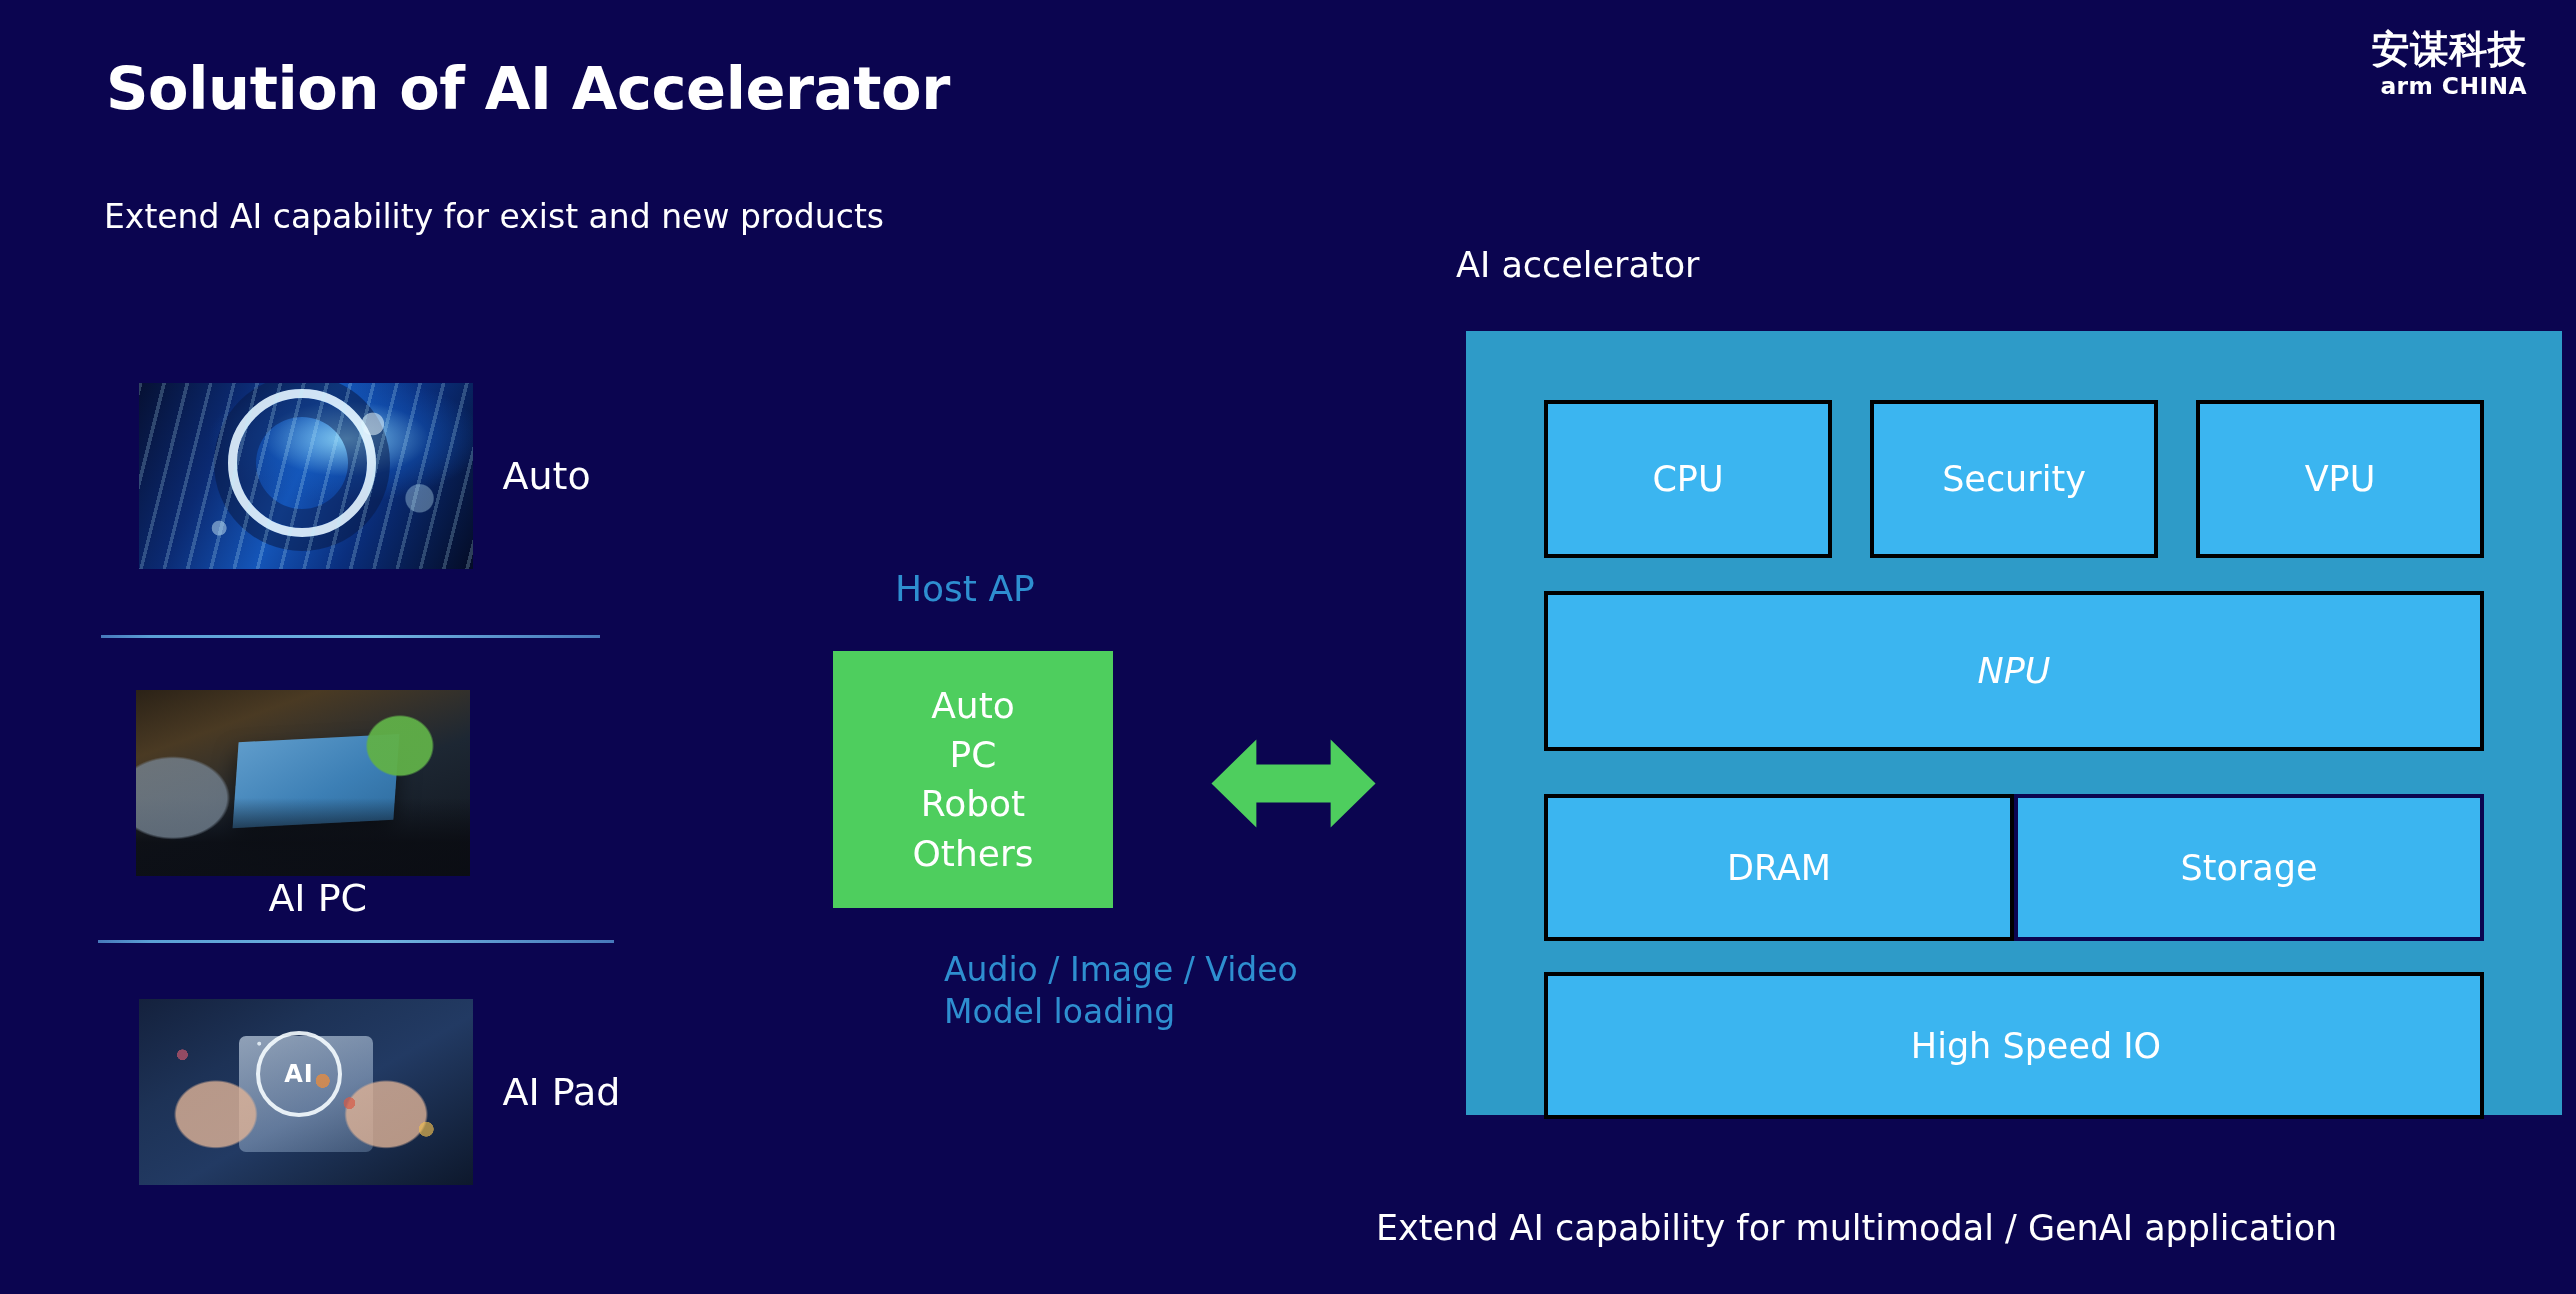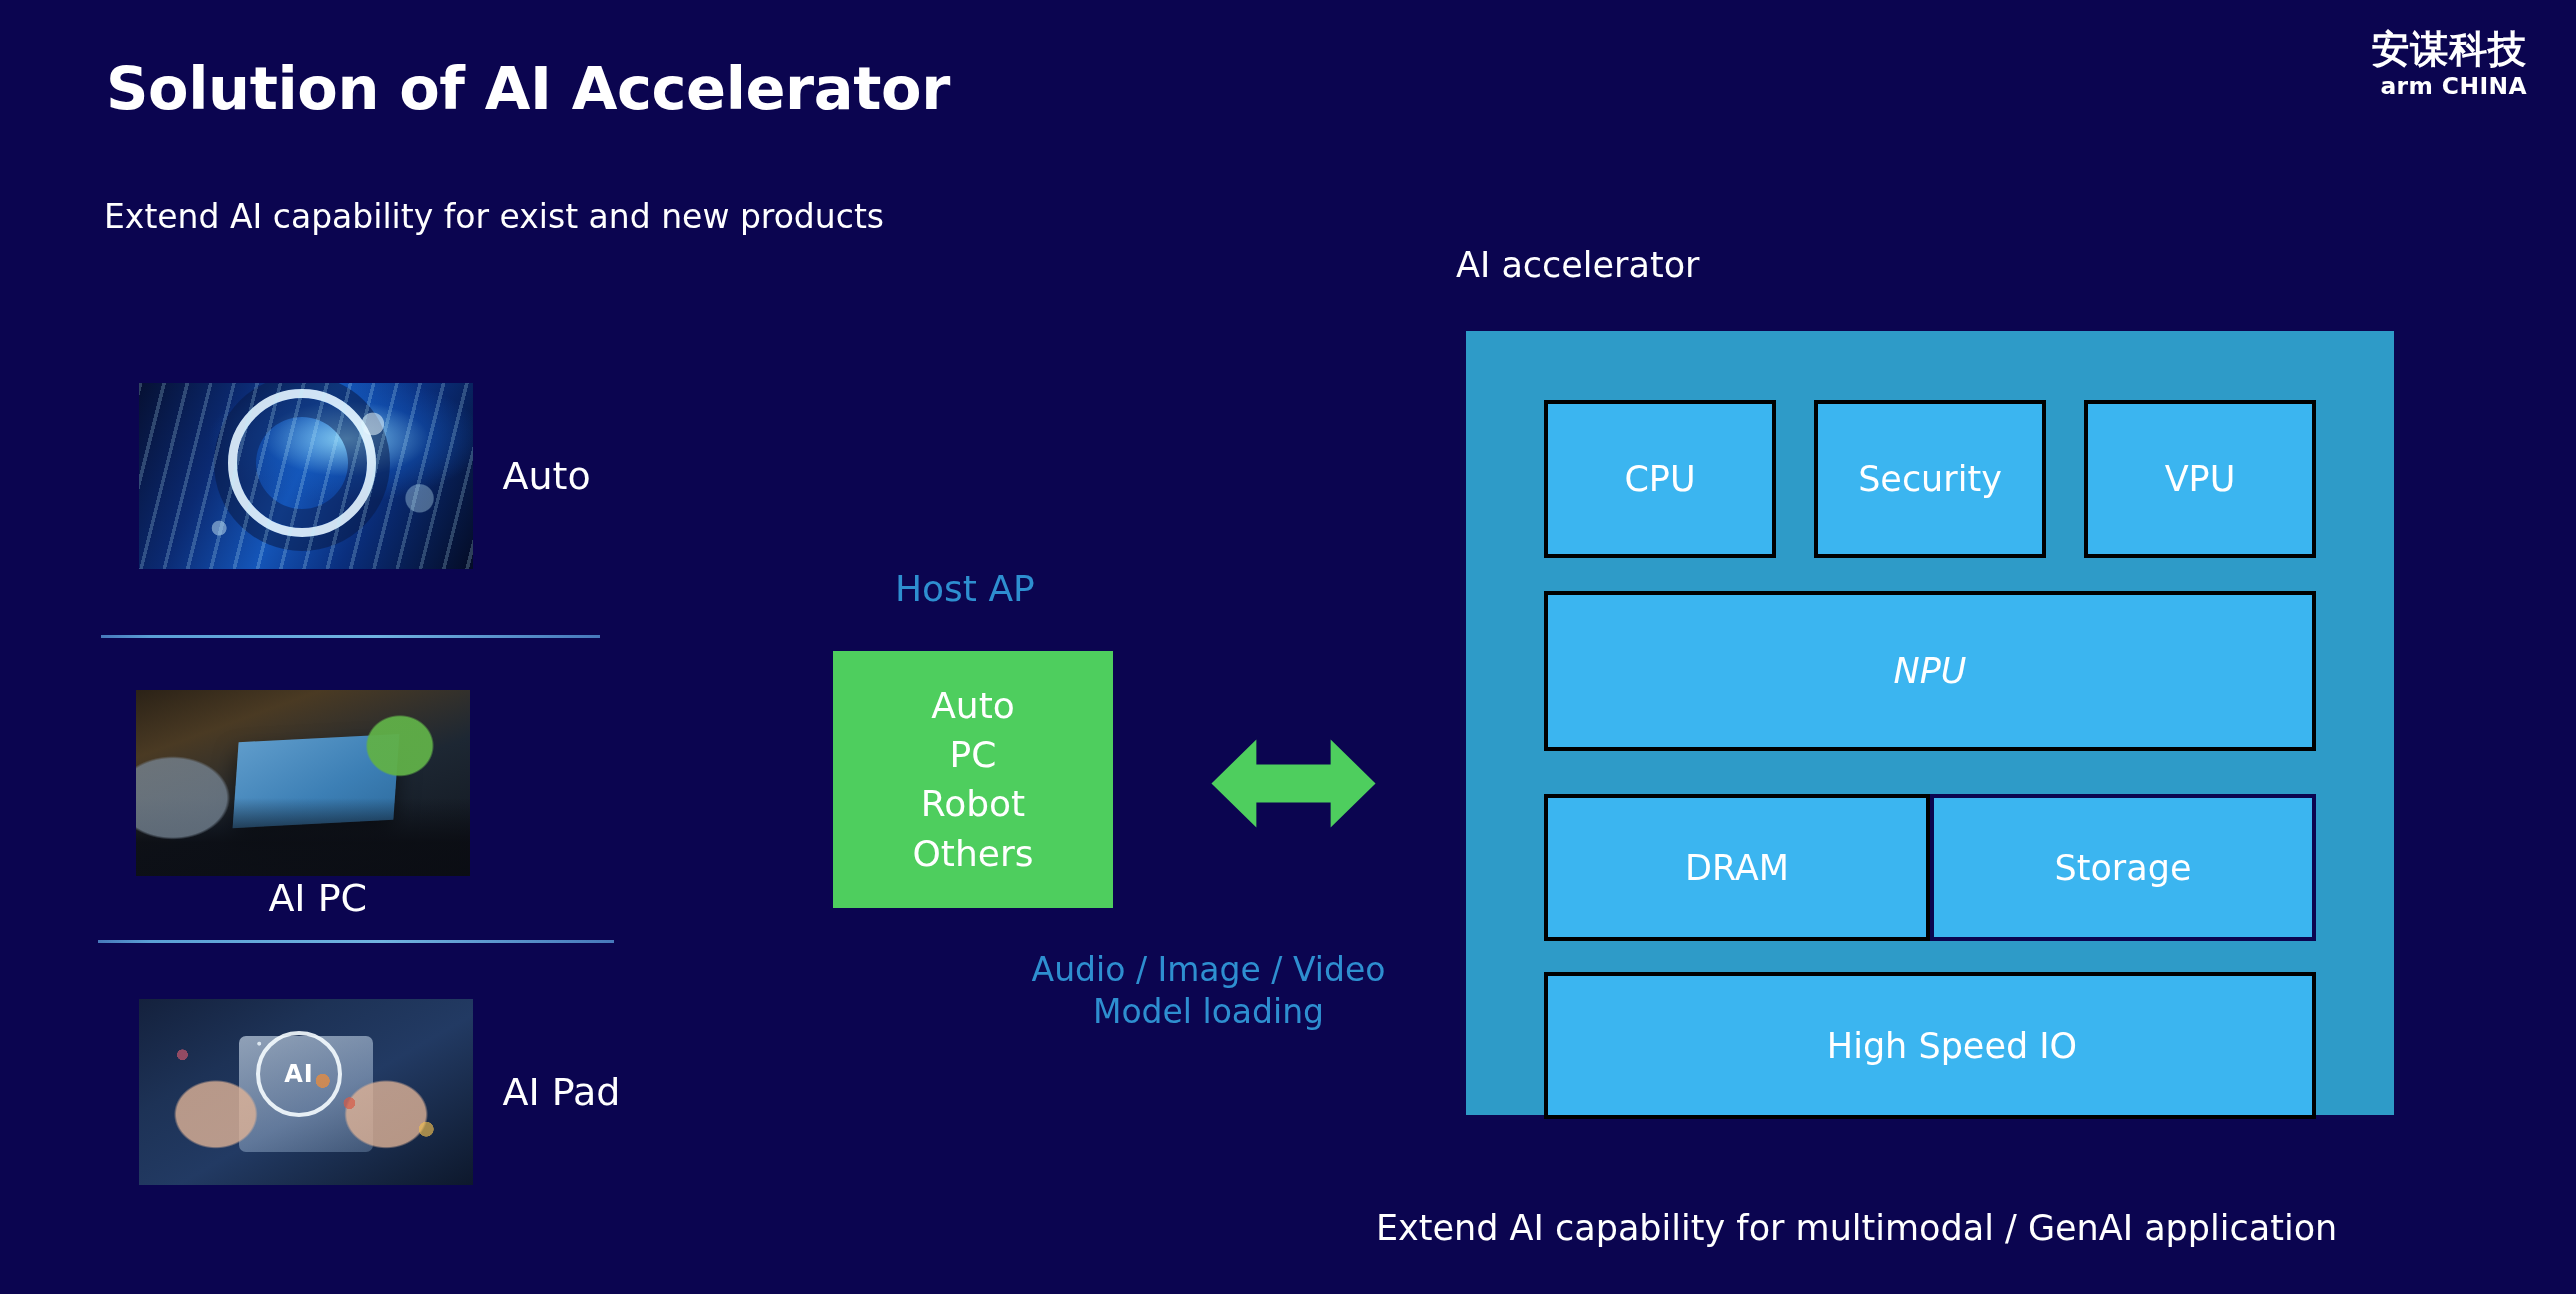--- a/index.html
+++ b/index.html
@@ -148,36 +148,35 @@
     background:#4ECE5E;
     display:flex;flex-direction:column;
     align-items:center;justify-content:center;
     gap:1.7px;
   }
   #host-ap-box .hl{
     font-size:36px;color:#ffffff;line-height:1.32;
   }
   #host-ap-notes{
     left:944px;top:949px;width:529px;
-    text-align:center;
     font-size:33px;line-height:1.28;
     color:#2E8FD0;
   }
 
   
   #bidirectional-arrow{left:1211px;top:736px;}
 
   
   #accelerator-title{
     left:1456px;top:245px;
     font-size:35px;color:#ffffff;white-space:nowrap;
   }
   #accelerator-panel{
     left:1466px;top:331px;
-    width:928px;height:784px;
+    width:1096px;height:784px;
     background:#2E9BC8;
     box-sizing:border-box;
     padding:69px 78px 52px 78px;
   }
   .acc-box{
     background:#3BB5F0;
     border:4.3px solid #000000;
     box-sizing:border-box;
     display:flex;align-items:center;justify-content:center;
     color:#ffffff;font-size:35px;

